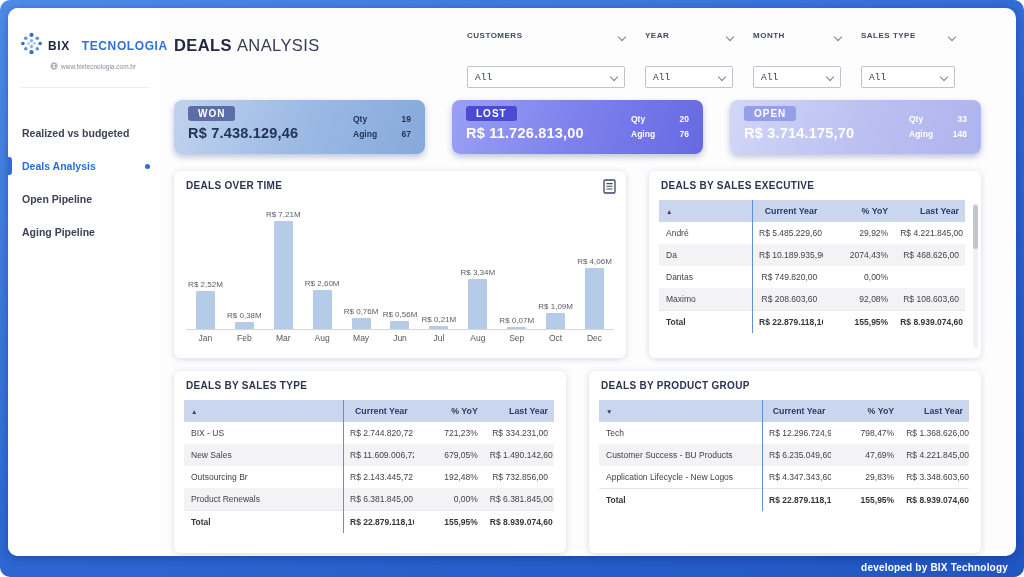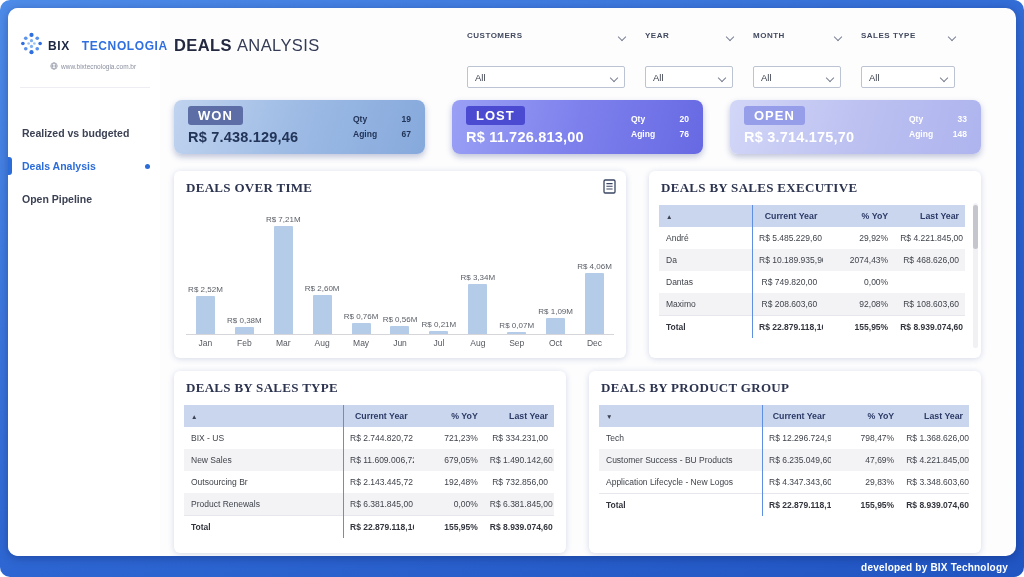--- a/index.html
+++ b/index.html
@@ -30,44 +30,44 @@
   .page-title{margin:10px 0 0;font-size:16.5px;letter-spacing:.4px;color:#232940;}
   .page-title .tb{font-weight:800;} .page-title .tl{font-weight:500;color:#343b55;}
   .filters{display:flex;gap:20px;margin-right:26px;}
   .filter:nth-child(1){width:158px;} .filter:nth-child(2){width:88px;}
   .filter:nth-child(3){width:88px;} .filter:nth-child(4){width:94px;}
   .filter-head{display:flex;justify-content:space-between;align-items:center;margin-bottom:22px;}
   .filter-label{font-size:8px;font-weight:700;letter-spacing:.5px;color:#424a60;}
   .chev{width:5px;height:5px;border-right:1.3px solid #7a8092;border-bottom:1.3px solid #7a8092;
         transform:rotate(45deg);display:inline-block;margin-top:-3px;}
   .filter-box{height:20px;border:1px solid #bcc3d2;border-radius:2px;background:#fff;display:flex;
-              align-items:center;justify-content:space-between;padding:0 7px;font-size:9.5px;color:#3a3f4c;cursor:pointer;}
+              align-items:center;justify-content:space-between;padding:0 7px;font-size:9.5px;color:#3a3f4c;cursor:pointer;font-family:Liberation Mono, monospace;}
   
   .kpis{width:807px;display:flex;gap:27px;margin-bottom:17px;}
   .kpi{flex:1;height:54px;border-radius:8px;box-sizing:border-box;padding:6px 14px 7px;display:flex;
        justify-content:space-between;box-shadow:0 3px 6px rgba(30,50,120,.28);}
   .kpi-left{display:flex;flex-direction:column;}
-  .kpi-chip{align-self:flex-start;font-size:13px;font-weight:700;letter-spacing:1px;color:#fff;
+  .kpi-chip{align-self:flex-start;font-size:10px;font-weight:700;letter-spacing:1px;color:#fff;
             padding:2px 10px;border-radius:3px;margin-bottom:4px;}
   .kpi-value{font-size:14.5px;font-weight:700;letter-spacing:.2px;}
   .kpi-side{display:flex;flex-direction:column;justify-content:center;gap:5px;font-size:8.5px;}
   .kpi-stat{display:flex;justify-content:space-between;width:58px;font-weight:600;gap:11px;}
   .kpi-stat-value{font-weight:700;}
   .kpi.won{background:linear-gradient(105deg,#c0d3ef 0%,#9cbae4 50%,#86a9dc 100%);color:#223457;}
   .kpi.won .kpi-chip{background:#5d6ea6;}
   .kpi.lost{background:linear-gradient(105deg,#9aa0f5 0%,#7d80ec 50%,#6769e3 100%);color:#fff;}
   .kpi.lost .kpi-chip{background:#4b4bd2;}
   .kpi.open{background:linear-gradient(105deg,#d2d6f7 0%,#bcc1f1 50%,#aeb4ee 100%);color:#fff;}
   .kpi.open .kpi-chip{background:#969de9;}
   
   .grid-top{width:807px;display:grid;grid-template-columns:452px 332px;gap:23px;margin-bottom:13px;}
   .grid-bottom{width:807px;display:grid;grid-template-columns:392px 392px;gap:23px;}
   .panel{background:#fff;border-radius:6px;box-shadow:0 1px 6px rgba(55,75,140,.20);position:relative;overflow:hidden;box-sizing:border-box;}
   .grid-top .panel{height:187px;} .grid-bottom .panel{height:182px;}
-  .panel-title{padding:9px 12px 4px;font-size:13px;font-weight:700;letter-spacing:.3px;color:#2d3450;font-family:Liberation Serif, serif;}
+  .panel-title{padding:9px 12px 4px;font-size:10px;font-weight:700;letter-spacing:.3px;color:#2d3450;}
   .export-btn{position:absolute;top:8px;right:10px;cursor:pointer;line-height:0;}
   
   .chart{padding:6px 12px 0;}
   .chart-plot{display:flex;align-items:flex-end;height:128px;border-bottom:1px solid #d6d6da;}
   .chart-col{flex:1;display:flex;flex-direction:column;align-items:center;justify-content:flex-end;min-width:0;}
   .bar-label{font-size:8px;color:#5a5e66;margin-bottom:2px;white-space:nowrap;}
   .bar{width:19px;background:#b5cce9;border-radius:1px 1px 0 0;cursor:pointer;}
   .chart-months{display:flex;margin-top:3px;}
   .month{flex:1;text-align:center;font-size:8.5px;color:#55585f;}
   
@@ -127,20 +127,21 @@
             </svg>
           </span>
           <span>www.bixtecnologia.com.br</span>
         </div>
         <div class="logo-divider"></div>
       </div>
       <nav id="nav">
           <div class="nav-item"><span>Realized vs budgeted</span></div>
           <div class="nav-item active"><span class="nav-bar"></span><span>Deals Analysis</span><span class="nav-dot"></span></div>
           <div class="nav-item"><span>Open Pipeline</span></div>
+          <div class="nav-item"><span>Aging Pipeline</span></div>
         </nav>
     </aside>
 
     <main class="main">
       <div class="topbar">
         <h1 class="page-title"><span class="tb">DEALS</span> <span class="tl">ANALYSIS</span></h1>
         <div class="filters" id="filters">
             <div class="filter">
               <div class="filter-head">
                 <span class="filter-label">CUSTOMERS</span>

